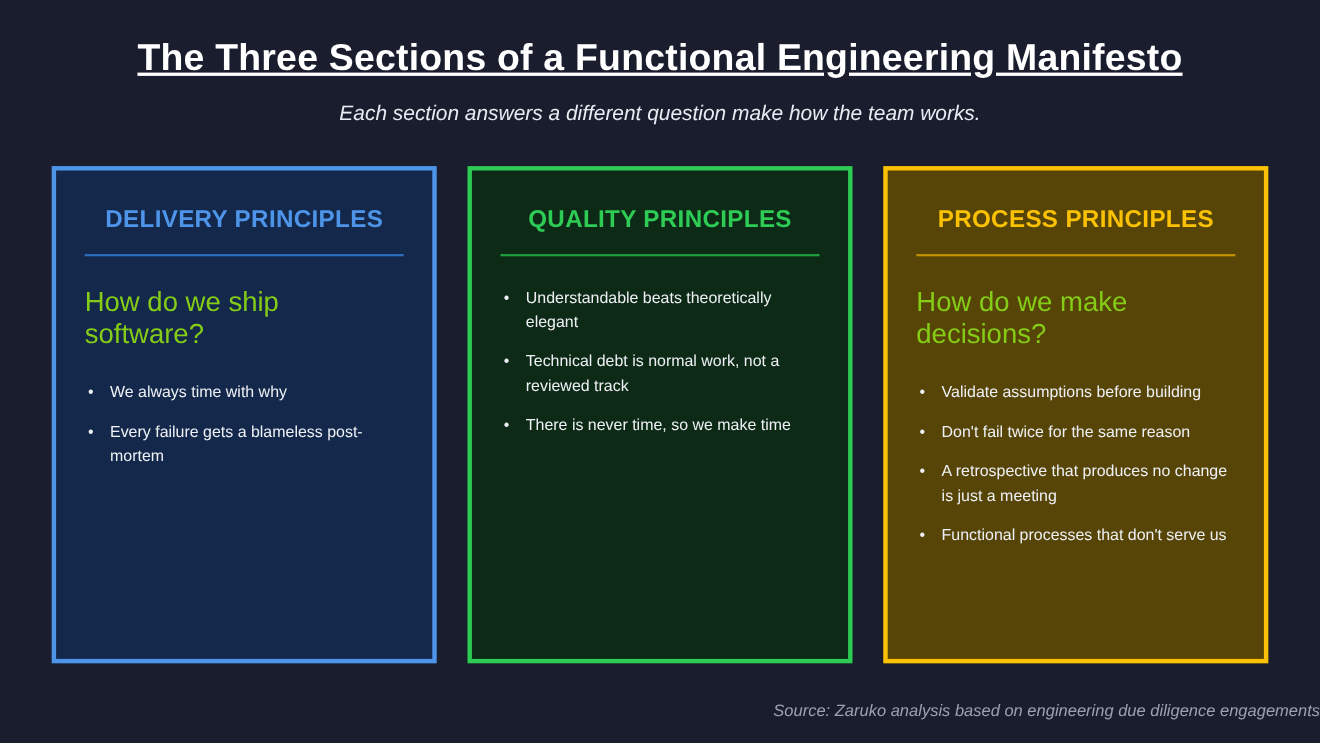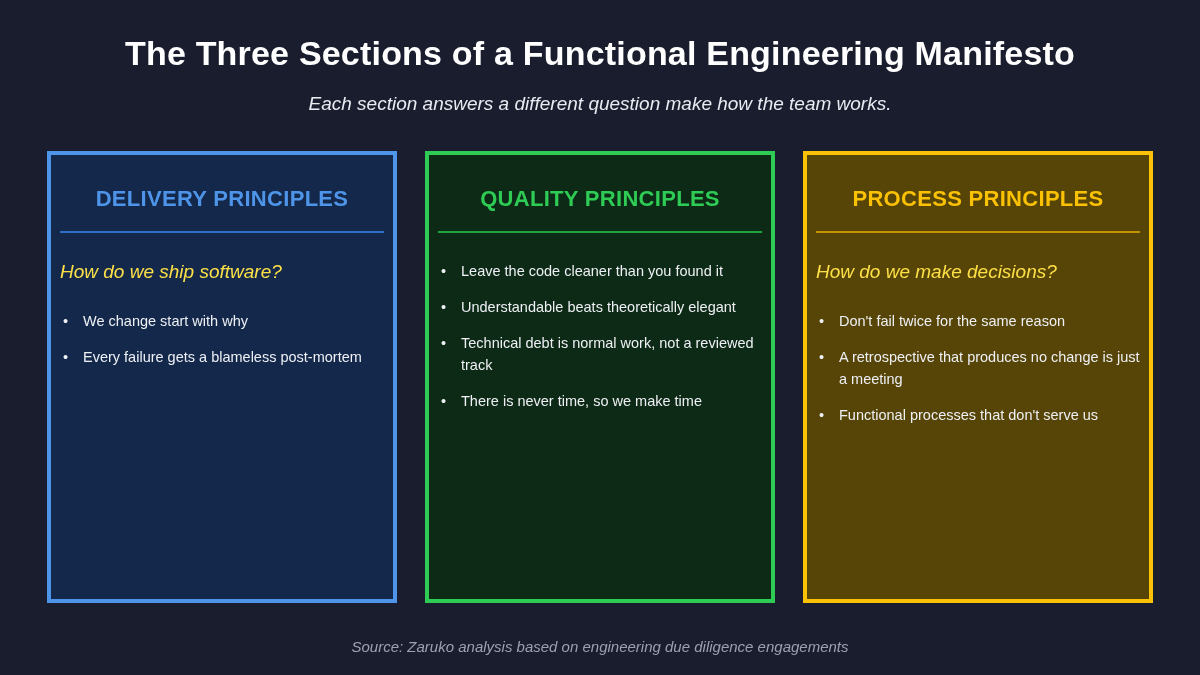--- a/index.html
+++ b/index.html
@@ -11,60 +11,60 @@
     overflow: hidden;
     position: relative;
   }
   .page-title {
     margin-top: 34px;
     text-align: center;
     font-size: 34px;
     font-weight: bold;
     color: #ffffff;
     letter-spacing: 0.2px;
+    text-decoration: underline;
   }
   .page-subtitle {
     margin-top: 20px;
     text-align: center;
     font-size: 19px;
     font-style: italic;
     color: #e9ebf2;
   }
   .cards-row {
     margin-top: 36px;
     display: flex;
     justify-content: center;
     gap: 28px;
   }
   .card {
     width: 350px;
     height: 452px;
     border: 4px solid var(--accent);
     background: var(--bg);
-    padding: 0 9px;
+    padding: 0 26px;
   }
   .card-title {
     margin-top: 31px;
     text-align: center;
     font-size: 22px;
     font-weight: bold;
     color: var(--accent);
     letter-spacing: 0.3px;
   }
   .card-divider {
     margin-top: 19px;
     height: 2px;
     background: var(--divider);
     border: none;
   }
   .card-question {
     margin-top: 28px;
-    font-size: 19px;
-    font-style: italic;
-    color: #fde047;
+    font-size: 25px;
+    color: #84cc16;
   }
   .card-bullets {
     margin-top: 27px;
     list-style: none;
   }
   .card-bullets li {
     position: relative;
     padding-left: 23px;
     font-size: 14.5px;
     line-height: 22px;
@@ -76,60 +76,60 @@
     position: absolute;
     left: 3px;
     top: 0;
     color: #eef0f5;
   }
   .page-source {
     position: absolute;
     left: 0;
     right: 0;
     bottom: 20px;
-    text-align: center;
+    text-align: right;
     font-size: 15px;
     font-style: italic;
     color: #9ba1b3;
   }
 </style>
 </head>
 <body style="background: rgb(26, 29, 45);">
 
 <h1 class="page-title">The Three Sections of a Functional Engineering Manifesto</h1>
 <p class="page-subtitle">Each section answers a different question make how the team works.</p>
 
 <div class="cards-row">
 
   <section class="card" style="--accent: #4e95e9; --bg: #13284a; --divider: #2e6fc4;">
     <h2 class="card-title">DELIVERY PRINCIPLES</h2>
     <div class="card-divider"></div>
     <p class="card-question">How do we ship software?</p>
     <ul class="card-bullets">
-      <li>We change start with why</li>
+      <li>We always time with why</li>
       <li>Every failure gets a blameless post-mortem</li>
     </ul>
   </section>
 
   <section class="card" style="--accent: #2ecb55; --bg: #0d2a16; --divider: #1ea23e;">
     <h2 class="card-title">QUALITY PRINCIPLES</h2>
     <div class="card-divider"></div>
     <ul class="card-bullets">
-      <li>Leave the code cleaner than you found it</li>
       <li>Understandable beats theoretically elegant</li>
       <li>Technical debt is normal work, not a reviewed track</li>
       <li>There is never time, so we make time</li>
     </ul>
   </section>
 
   <section class="card" style="--accent: #fbc105; --bg: #564506; --divider: #c29200;">
     <h2 class="card-title">PROCESS PRINCIPLES</h2>
     <div class="card-divider"></div>
     <p class="card-question">How do we make decisions?</p>
     <ul class="card-bullets">
+      <li>Validate assumptions before building</li>
       <li>Don't fail twice for the same reason</li>
       <li>A retrospective that produces no change is just a meeting</li>
       <li>Functional processes that don't serve us</li>
     </ul>
   </section>
 
 </div>
 
 <p class="page-source">Source: Zaruko analysis based on engineering due diligence engagements</p>
 

